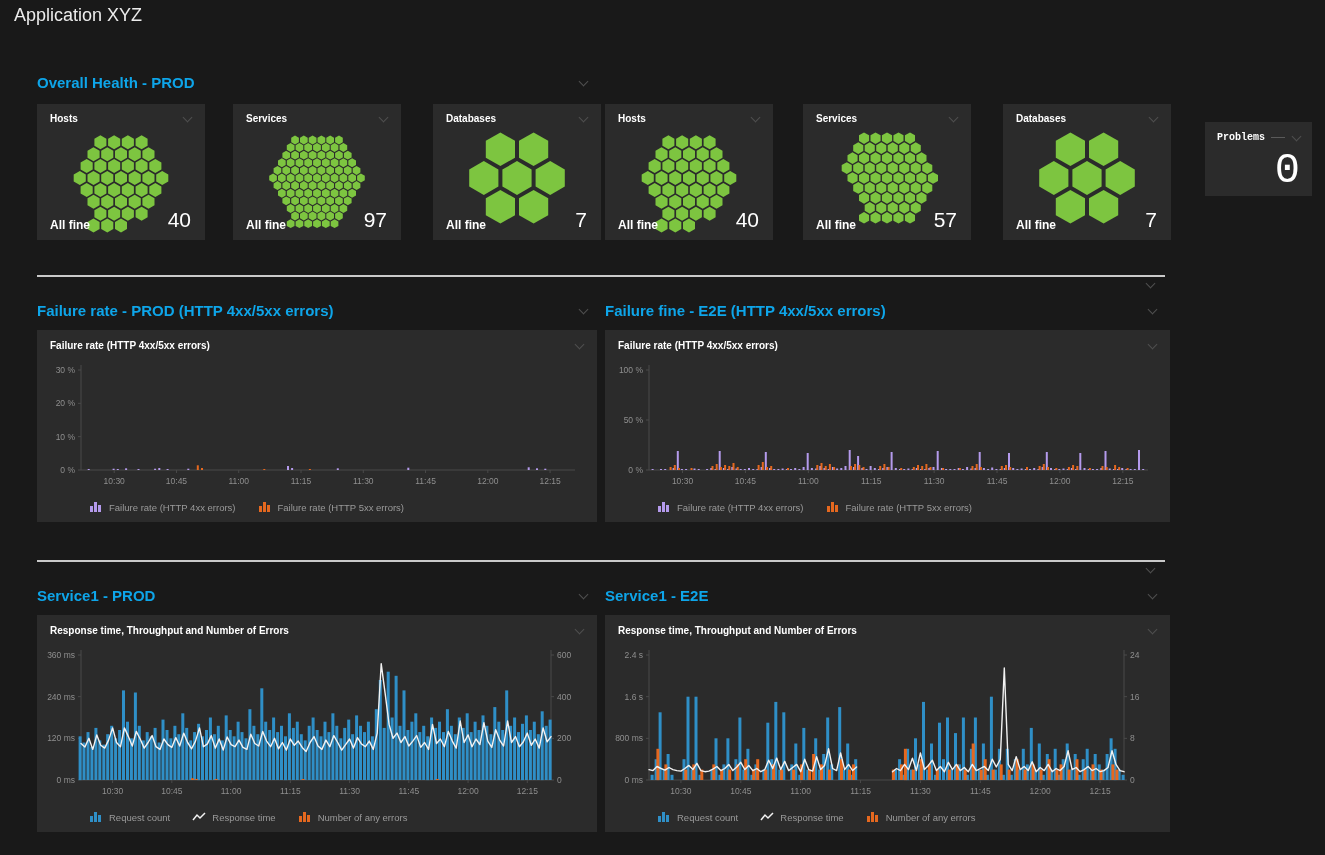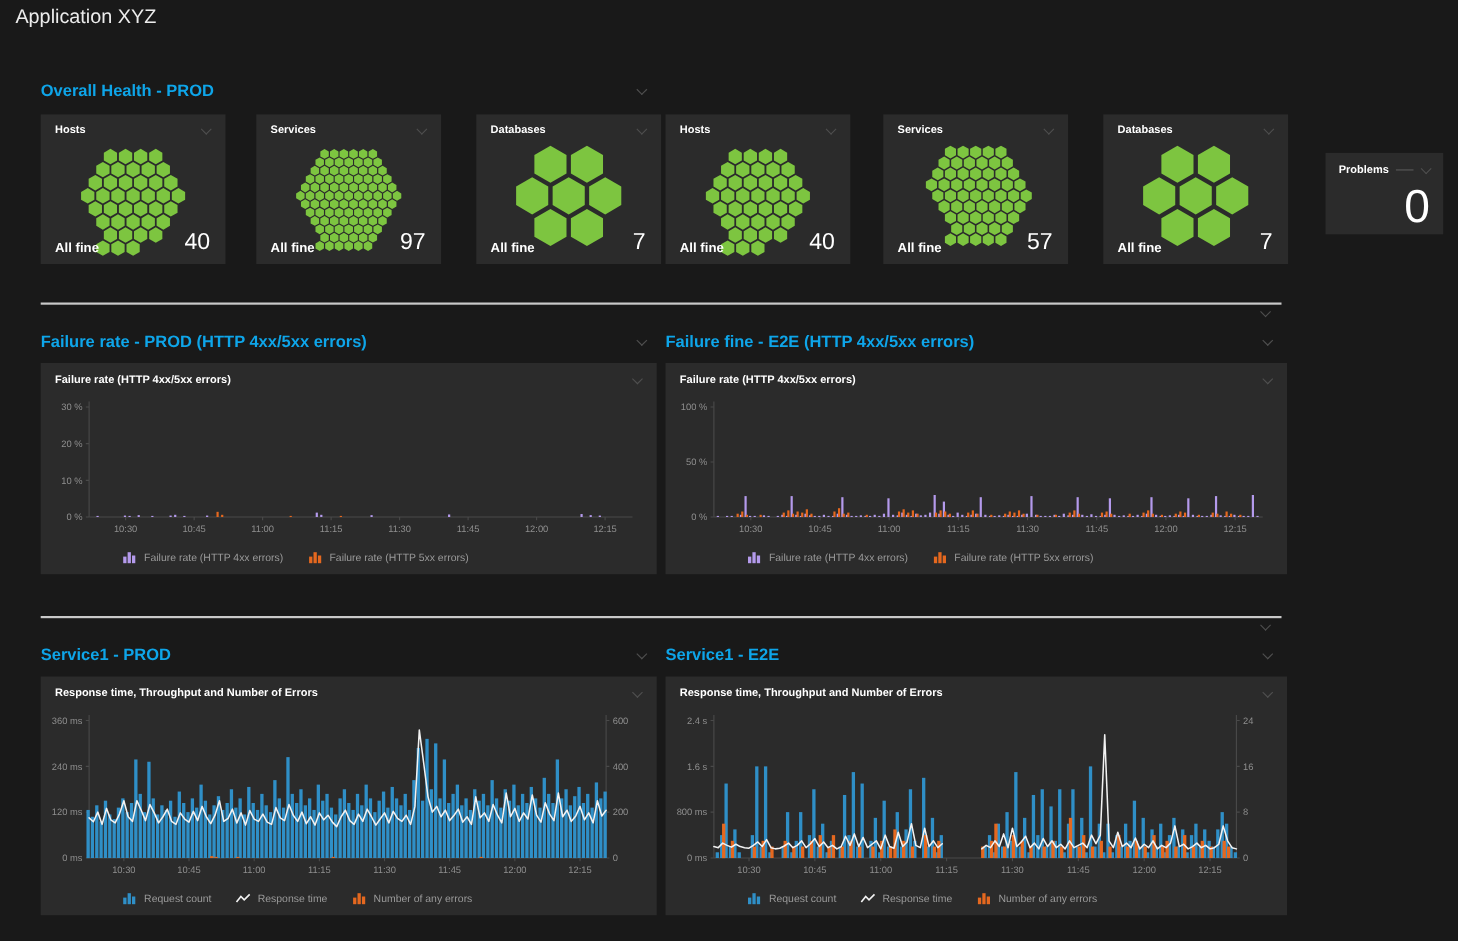--- a/index.html
+++ b/index.html
@@ -13,33 +13,33 @@
     border-right:1.6px solid #4f4f4f;border-bottom:1.6px solid #4f4f4f;transform:rotate(45deg);}
   .tile{position:absolute;background:#2b2b2b;}
   .htile{width:168px;height:136px;top:104px;}
   .htile .hd{position:absolute;left:13px;top:9px;right:12px;display:flex;justify-content:space-between;z-index:2;}
   .htile .hd .lbl{color:#fff;font-weight:bold;font-size:10px;}
   .hexsvg{position:absolute;left:0;top:0;z-index:1;}
   .htile .ft{position:absolute;left:13px;right:14px;bottom:8px;display:flex;
     justify-content:space-between;align-items:flex-end;z-index:2;}
   .htile .ft .st{color:#fff;font-weight:bold;font-size:12px;}
   .htile .ft .ct{color:#fff;font-size:21px;font-weight:400;}
-  .ptile{left:1205px;top:139px;width:107px;height:74px;}
+  .ptile{left:1205px;top:122px;width:107px;height:74px;font-family:Liberation Mono, monospace;}
   .ptile .hd{position:absolute;left:12px;top:10px;right:10px;display:flex;align-items:center;gap:6px;}
   .ptile .lbl{color:#fff;font-weight:bold;font-size:10px;flex:1;}
   .ptile .mini-line{width:22px;height:1px;background:#5a5a5a;}
   .ptile .big{position:absolute;right:12px;bottom:4px;color:#fff;font-size:42px;font-weight:300;line-height:1;}
   .divider{position:absolute;height:2px;background:#c9c9c9;}
   .div-chev{position:absolute;}
   .ctile{display:flex;flex-direction:column;}
   .ctile .hd{height:26px;display:flex;align-items:center;justify-content:space-between;
     padding:2px 12px 0 13px;flex:none;}
   .ctile .hd .lbl{color:#fff;font-weight:bold;font-size:10px;}
   svg text{font-family:"Liberation Sans",sans-serif;fill:#8f8f8f;font-size:8.5px;}
-  .legend{display:flex;gap:22px;padding-left:74px;align-items:center;height:30px;flex:none;}
+  .legend{display:flex;gap:22px;padding-left:52px;align-items:center;height:30px;flex:none;}
   .lg{display:flex;align-items:center;gap:6px;color:#9a9a9a;font-size:9.5px;cursor:pointer;}
 </style>
 </head>
 <body>
 
 <div class="canvas">
   <div class="page-title">Application XYZ</div>
 
   <div class="sec-head" style="left:37px;top:72px;width:552px;">
     <span class="t">Overall Health - PROD</span>

